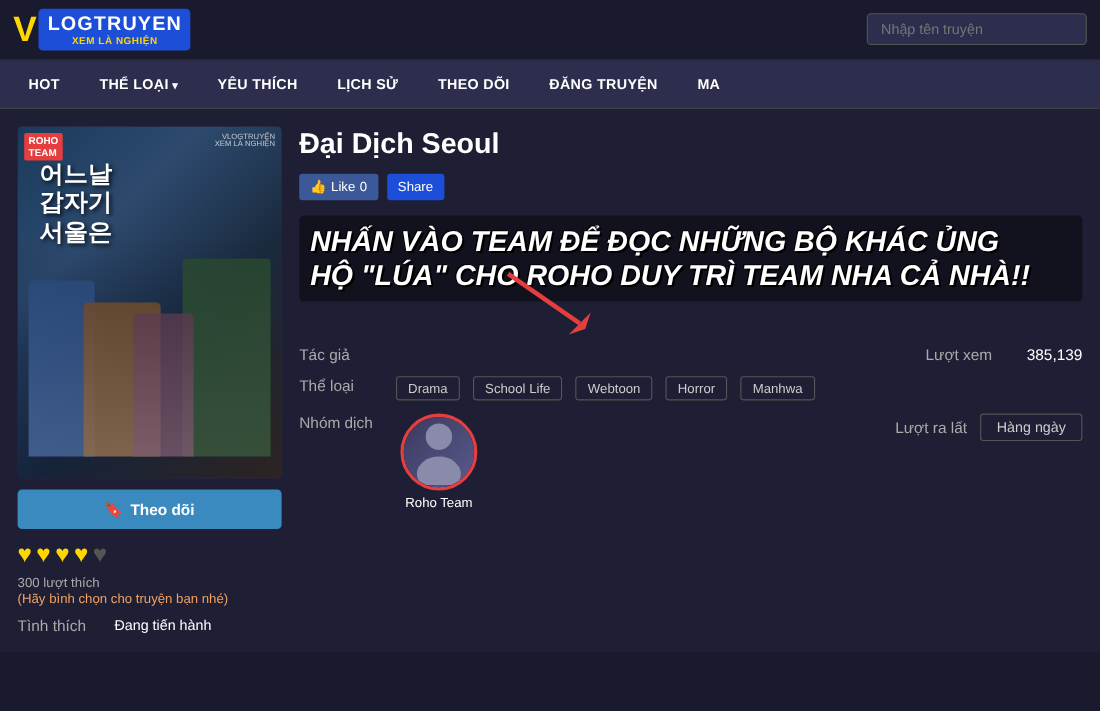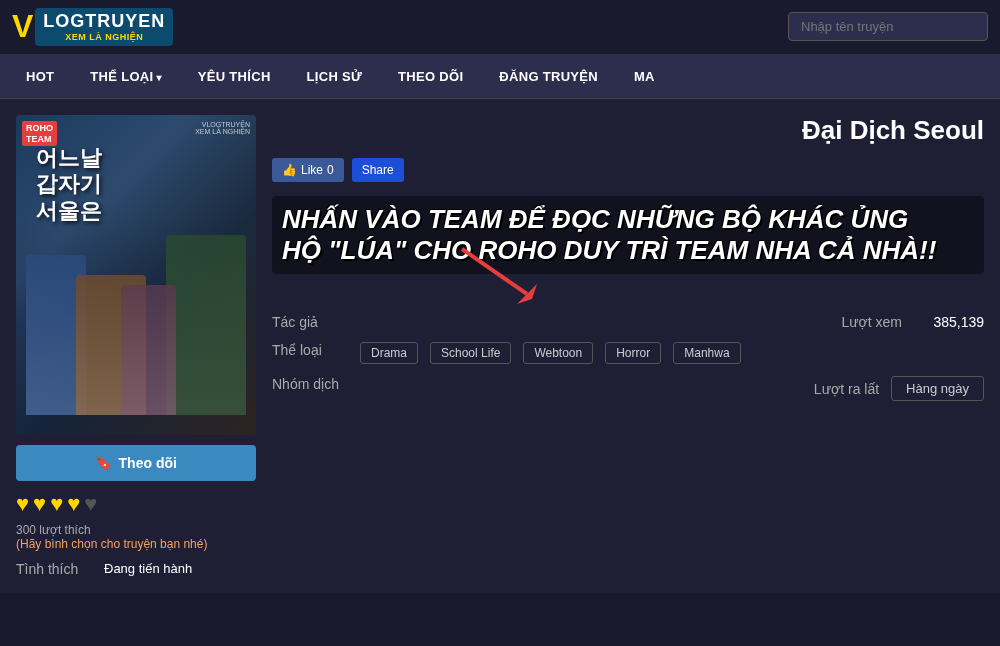--- a/index.html
+++ b/index.html
@@ -20,21 +20,21 @@
       justify-content: space-between;
       padding: 8px 12px;
       border-bottom: 1px solid #333;
     }
     .logo {
       display: flex;
       align-items: center;
       gap: 0;
     }
     .logo-box {
-      background: #0c4a6e;
+      background: #1d4ed8;
       padding: 4px 8px;
       border-radius: 4px;
       display: flex;
       flex-direction: column;
       align-items: center;
     }
     .logo-top {
       color: #fff;
       font-size: 18px;
       font-weight: 900;
@@ -191,21 +191,20 @@
 
     
     .right-panel {
       flex: 1;
     }
     .manga-title {
       font-size: 26px;
       font-weight: bold;
       color: #fff;
       margin-bottom: 12px;
-      text-align: right;
     }
     .social-row {
       display: flex;
       gap: 8px;
       margin-bottom: 14px;
       align-items: center;
     }
     .like-btn {
       background: #3b5998;
       color: #fff;
@@ -450,20 +449,32 @@
           <span class="tag">School Life</span>
           <span class="tag">Webtoon</span>
           <span class="tag">Horror</span>
           <span class="tag">Manhwa</span>
         </div>
       </div>
 
       <div class="full-width-row" style="align-items:flex-start;">
         <div style="display:flex;gap:12px;align-items:flex-start;">
           <span class="info-label">Nhóm dịch</span>
+          <div class="group-avatar-container">
+            <div class="group-avatar">
+              <div class="avatar-inner">
+
+                <svg width="50" height="60" viewBox="0 0 50 60">
+                  <circle cx="25" cy="16" r="12" fill="#8a8aaa"></circle>
+                  <ellipse cx="25" cy="50" rx="20" ry="16" fill="#8a8aaa"></ellipse>
+                </svg>
+              </div>
+            </div>
+            <span class="group-name">Roho Team</span>
+          </div>
         </div>
         <div class="lich-ra-mat">
           <span class="lich-label">Lượt ra lất</span>
           <span class="lich-value">Hàng ngày</span>
         </div>
       </div>
 
     </div>
   </div>
 </div>

